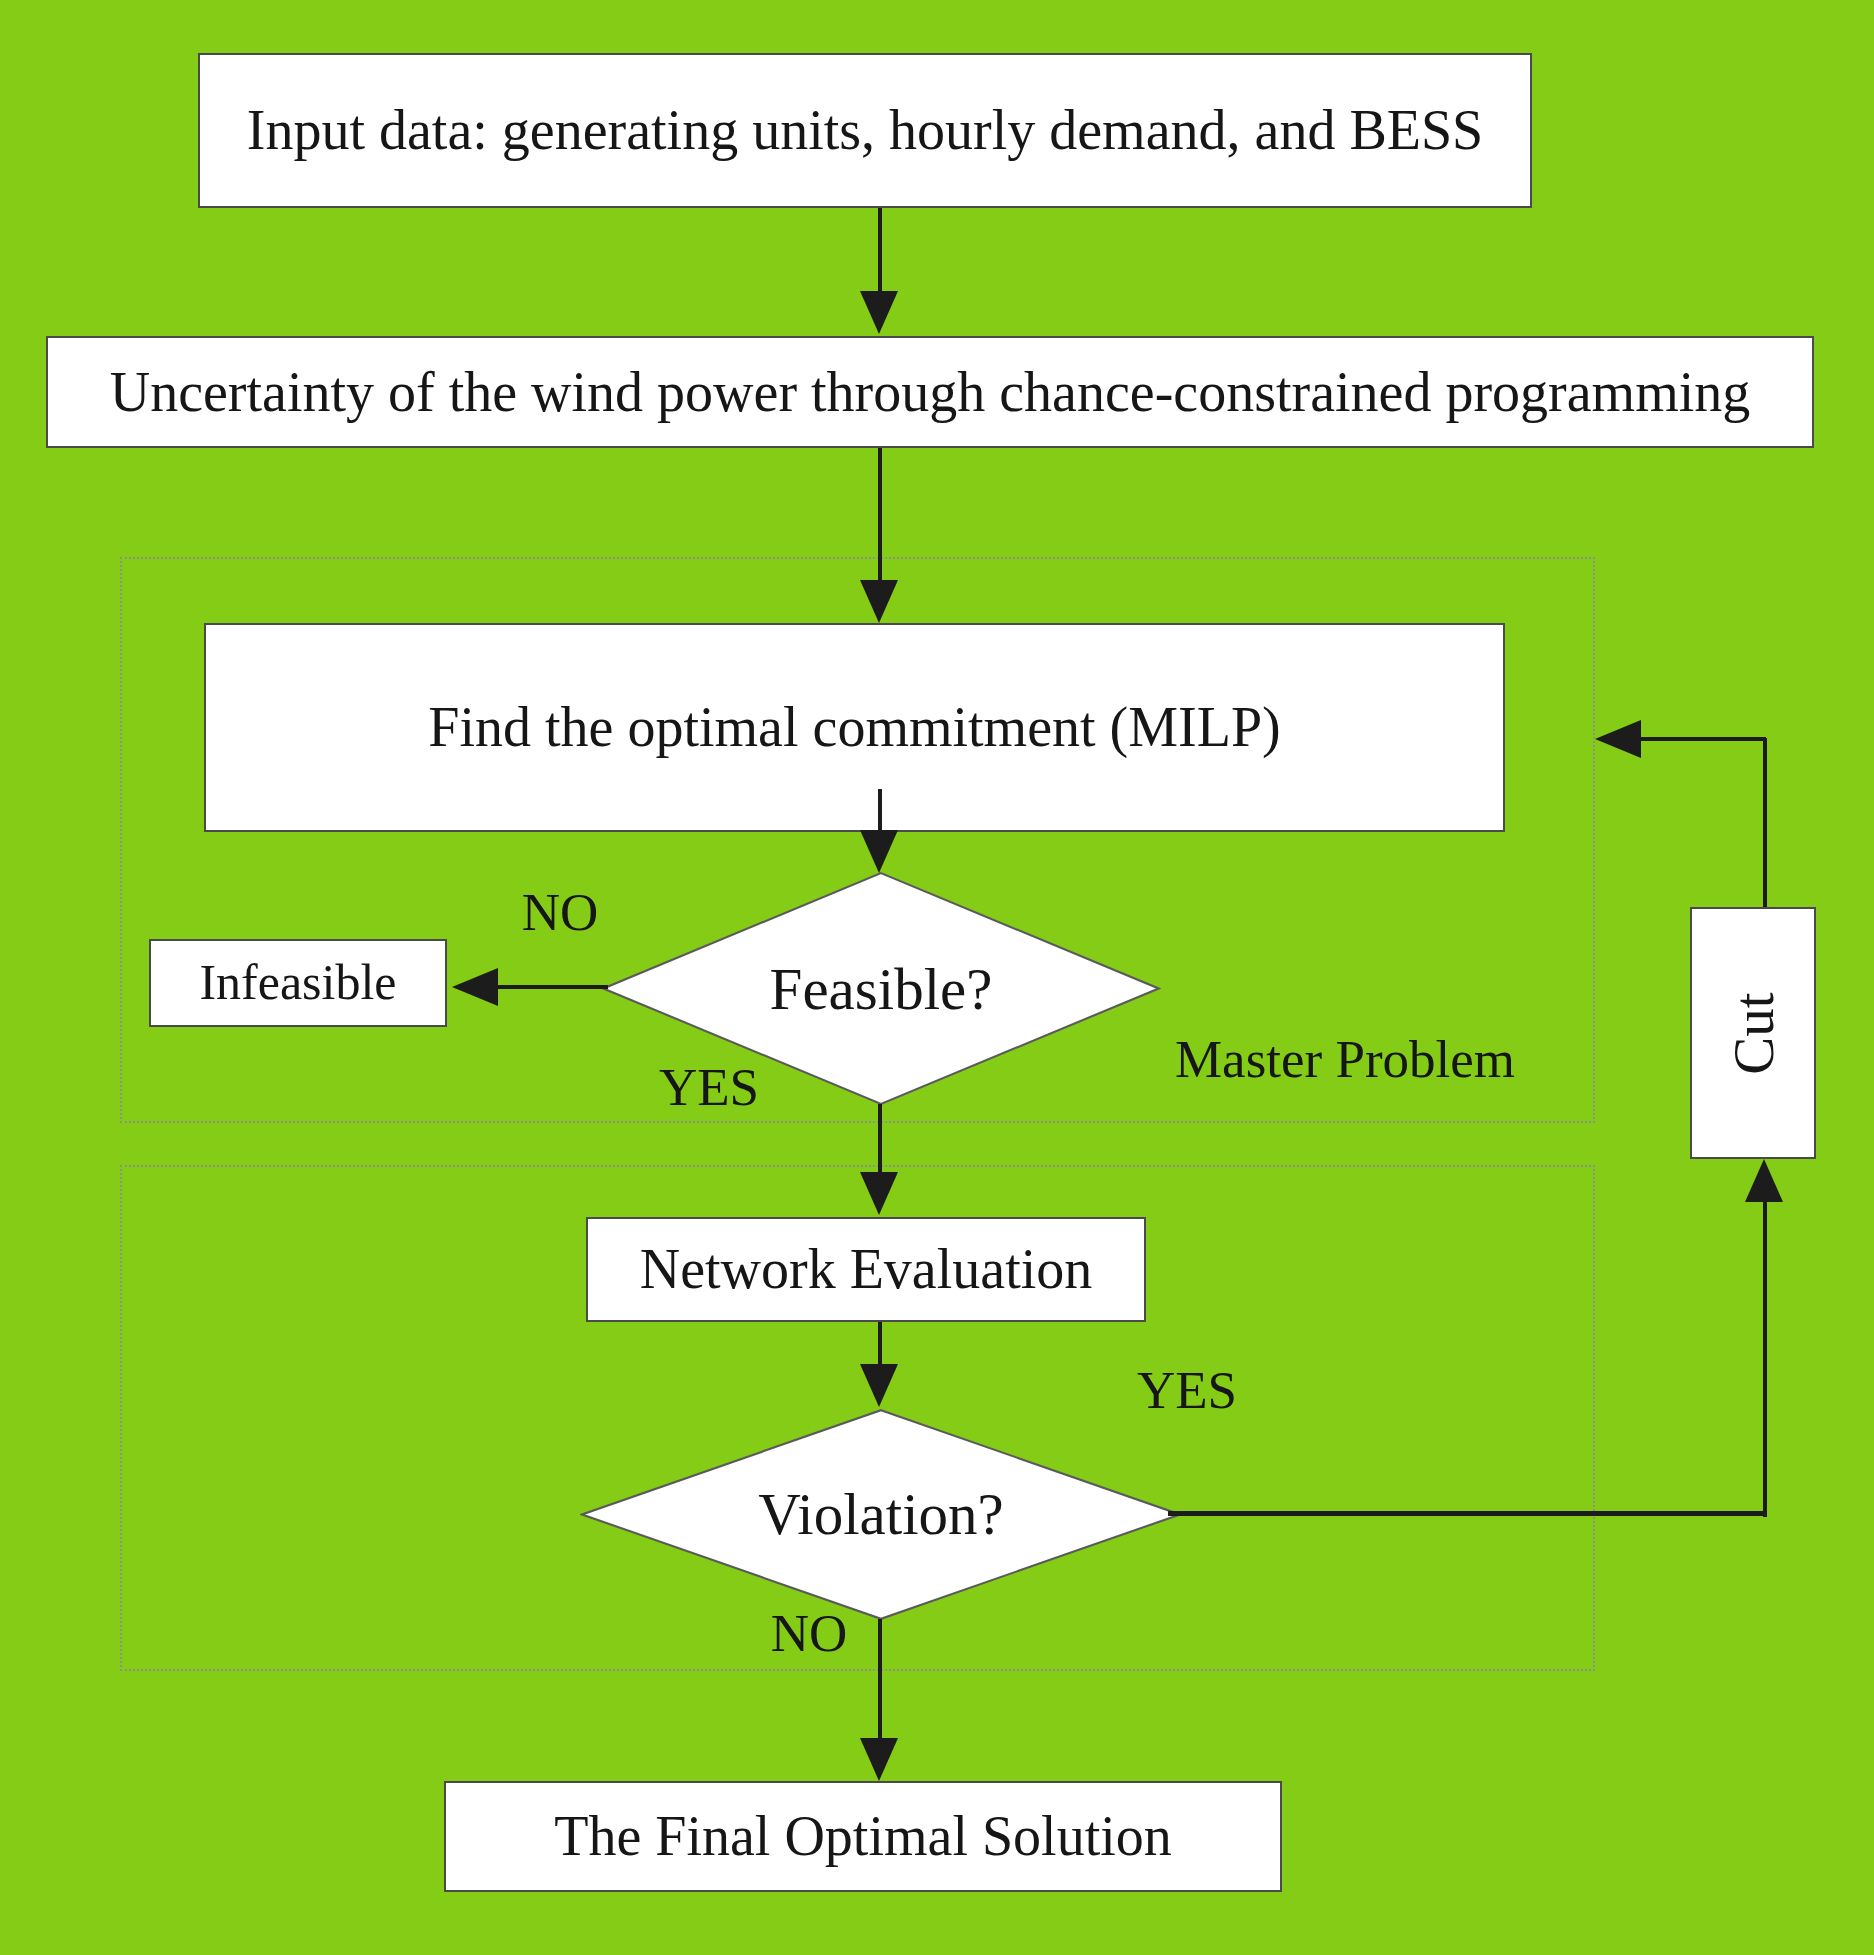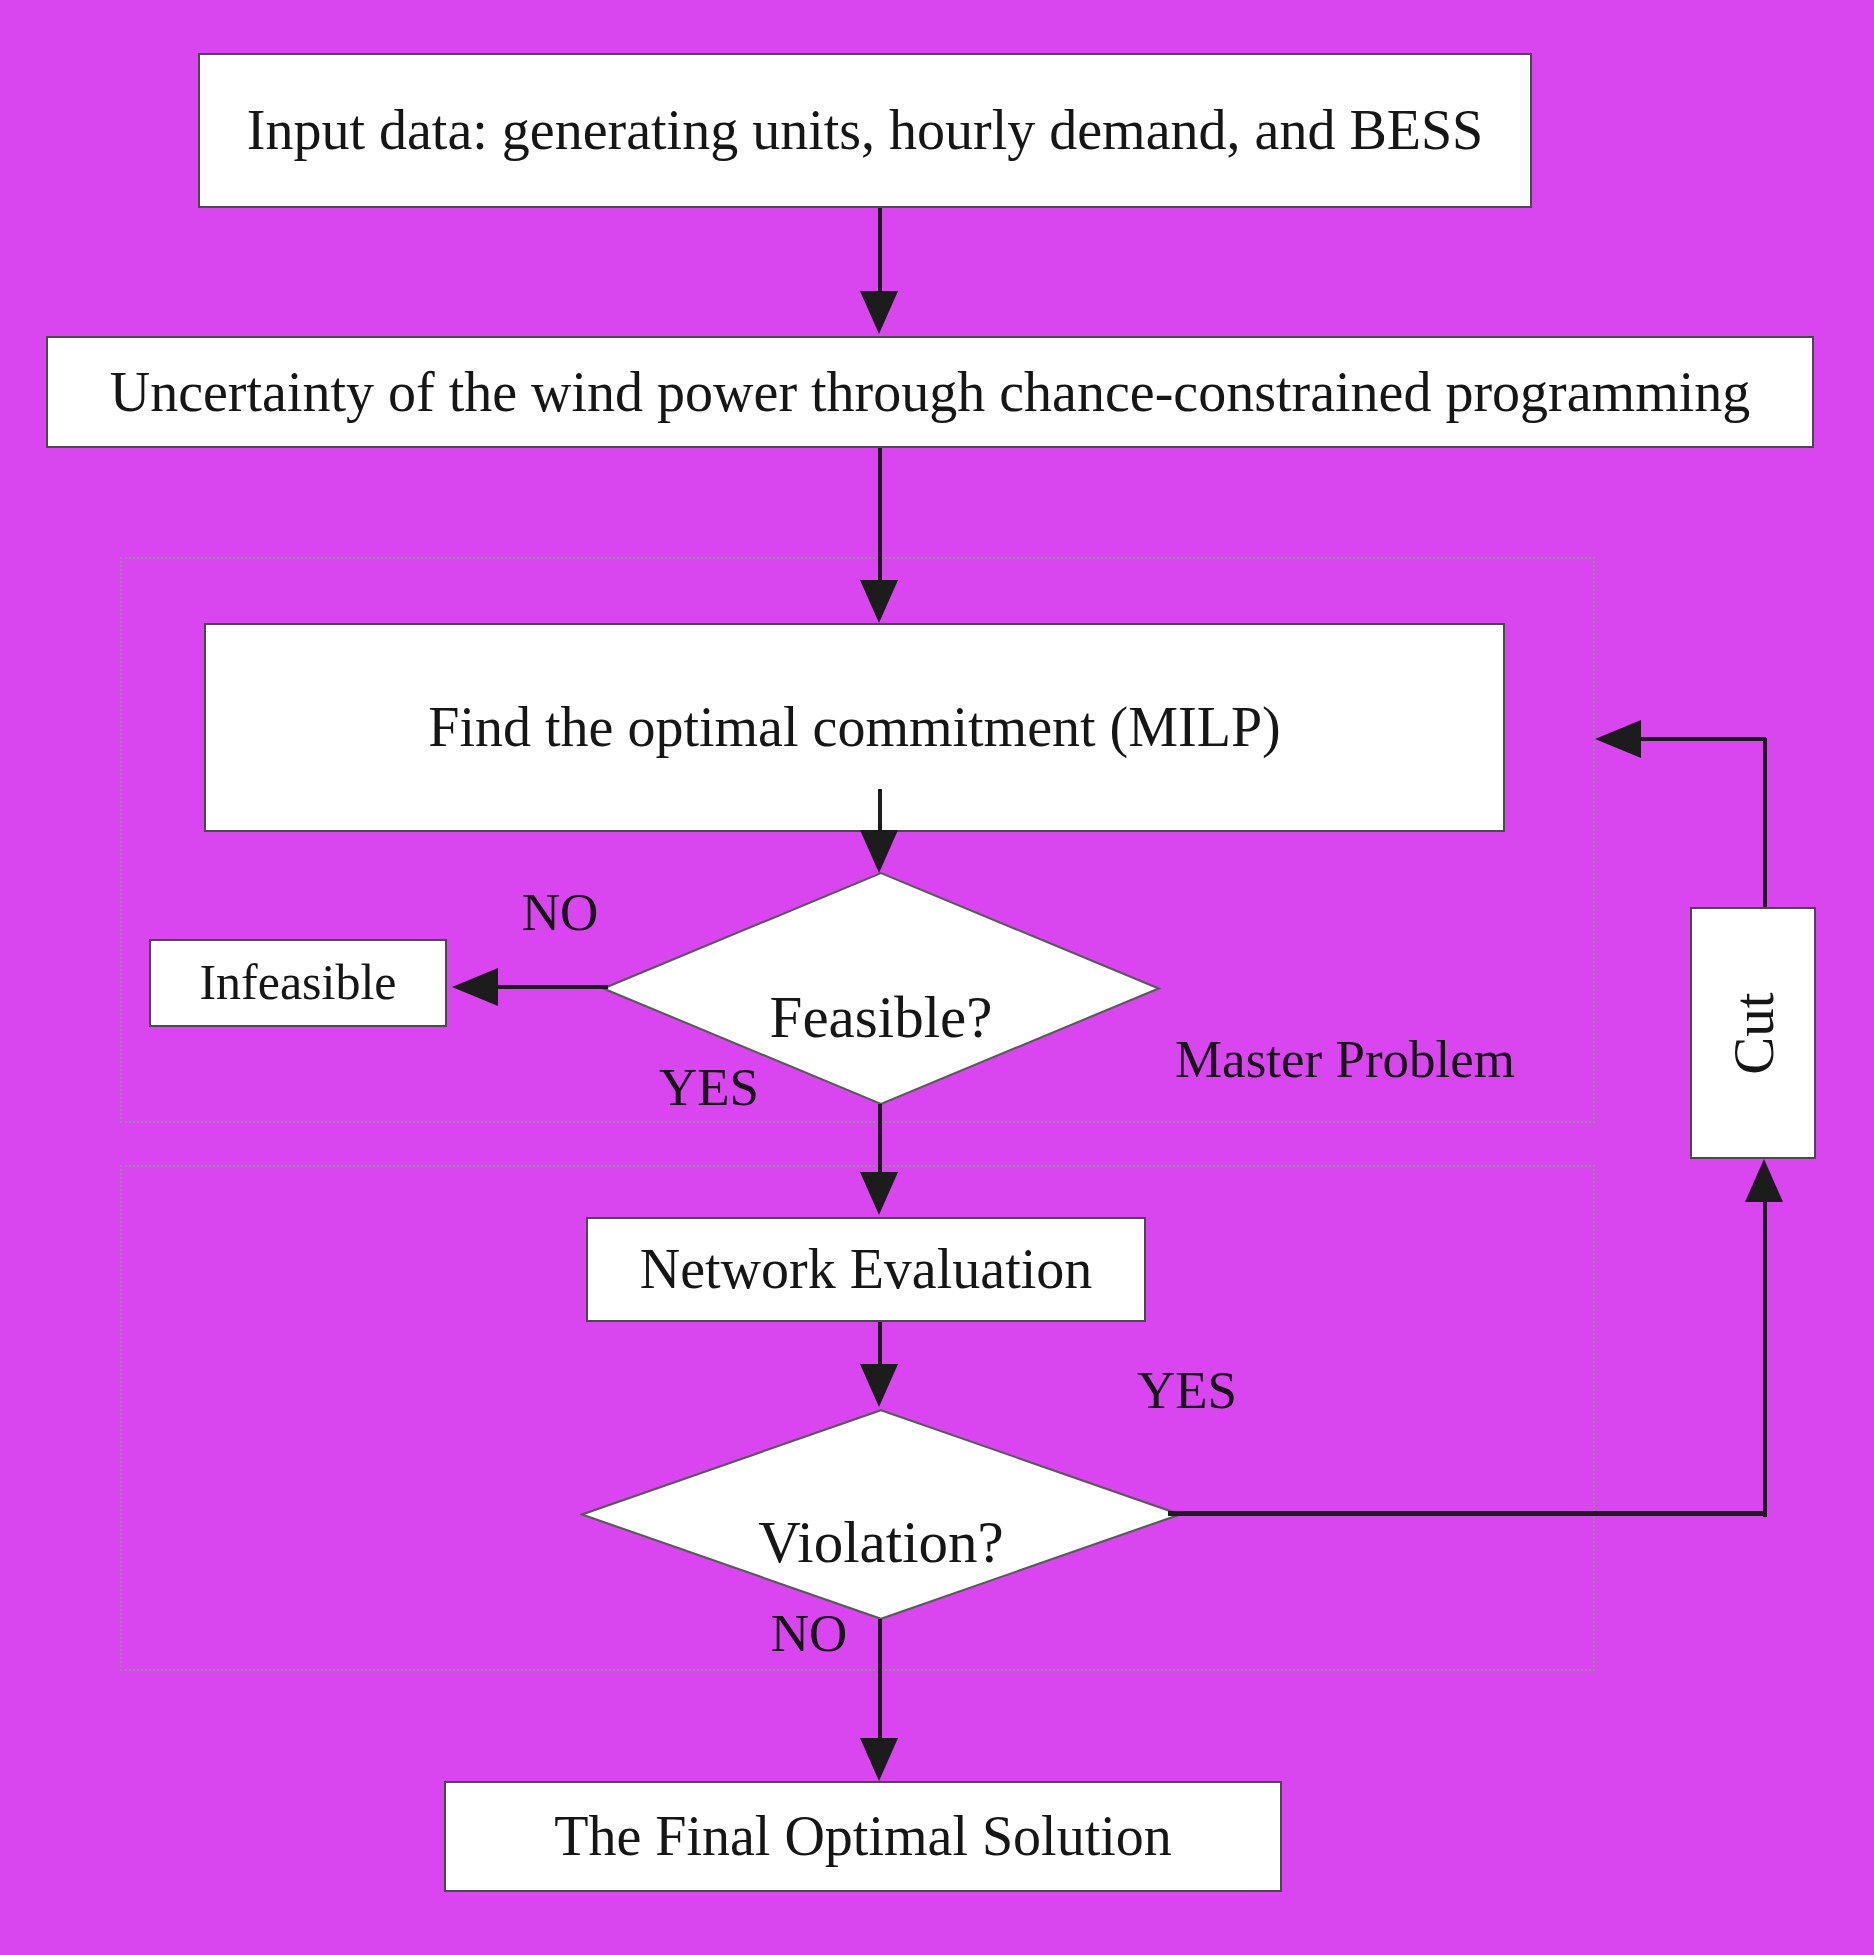--- a/index.html
+++ b/index.html
@@ -1,17 +1,17 @@
 <!DOCTYPE html>
 <html style="font-size:11.2px"><head>
 <meta charset="utf-8">
 <style>
   html,body{margin:0;padding:0;background:#ffffff;}
   .canvas{
-    position:relative;width:1874px;height:1955px;background:#d946ef;overflow:hidden;
+    position:relative;width:1874px;height:1955px;background:#84cc16;overflow:hidden;
     font-family:"Liberation Serif","DejaVu Serif",serif;color:#111;
   }
   .node{
     position:absolute;background:#ffffff;border:2.8px solid #4a4a4a;
     display:flex;align-items:center;justify-content:center;text-align:center;
     font-size:56px;line-height:1.15;box-sizing:border-box;color:#161616;
   }
   .node .inner{padding:0 14px;}
   .region{
     position:absolute;border:2.1px dotted #8f8f8f;box-sizing:border-box;background:transparent;
@@ -19,21 +19,21 @@
   .shaft{position:absolute;background:#1c1c1c;}
   .head{position:absolute;width:0;height:0;}
   .head.down{border-left:19px solid transparent;border-right:19px solid transparent;border-top:43px solid #1c1c1c;}
   .head.up{border-left:19px solid transparent;border-right:19px solid transparent;border-bottom:43px solid #1c1c1c;}
   .head.left{border-top:19px solid transparent;border-bottom:19px solid transparent;border-right:46px solid #1c1c1c;}
   .dlabel{
     position:absolute;transform:translate(-50%,-50%);font-size:53px;color:#161616;white-space:nowrap;
   }
   .diamond-svg{position:absolute;}
   .diamond-text{
-    position:absolute;transform:translate(-50%,-50%);font-size:59px;color:#161616;white-space:nowrap;margin-top:28px;
+    position:absolute;transform:translate(-50%,-50%);font-size:59px;color:#161616;white-space:nowrap;
   }
   .cut-box{
     position:absolute;background:#ffffff;border:2.8px solid #4a4a4a;box-sizing:border-box;
     display:flex;align-items:center;justify-content:center;
   }
   .cut-box .vtext{
     transform:rotate(-90deg);font-size:57px;white-space:nowrap;color:#161616;
   }
 </style>
 </head>

